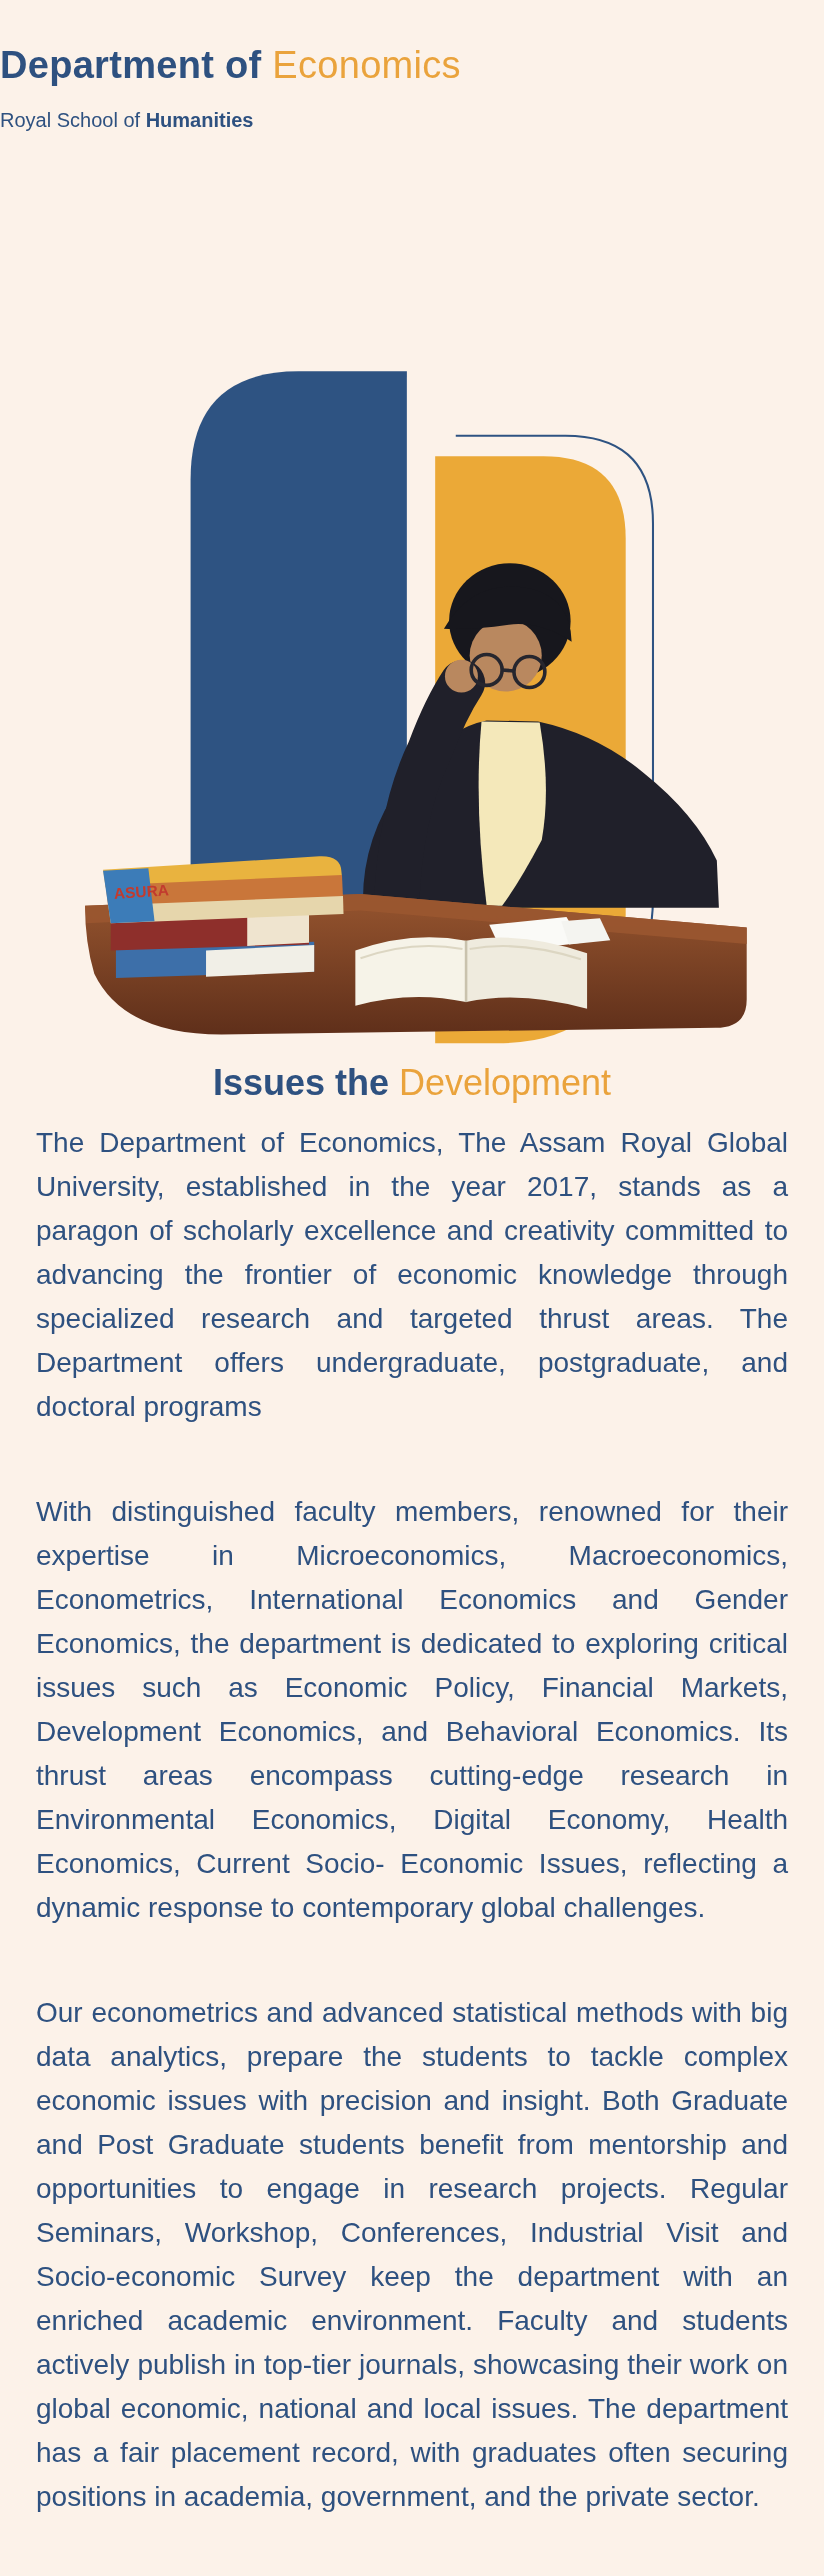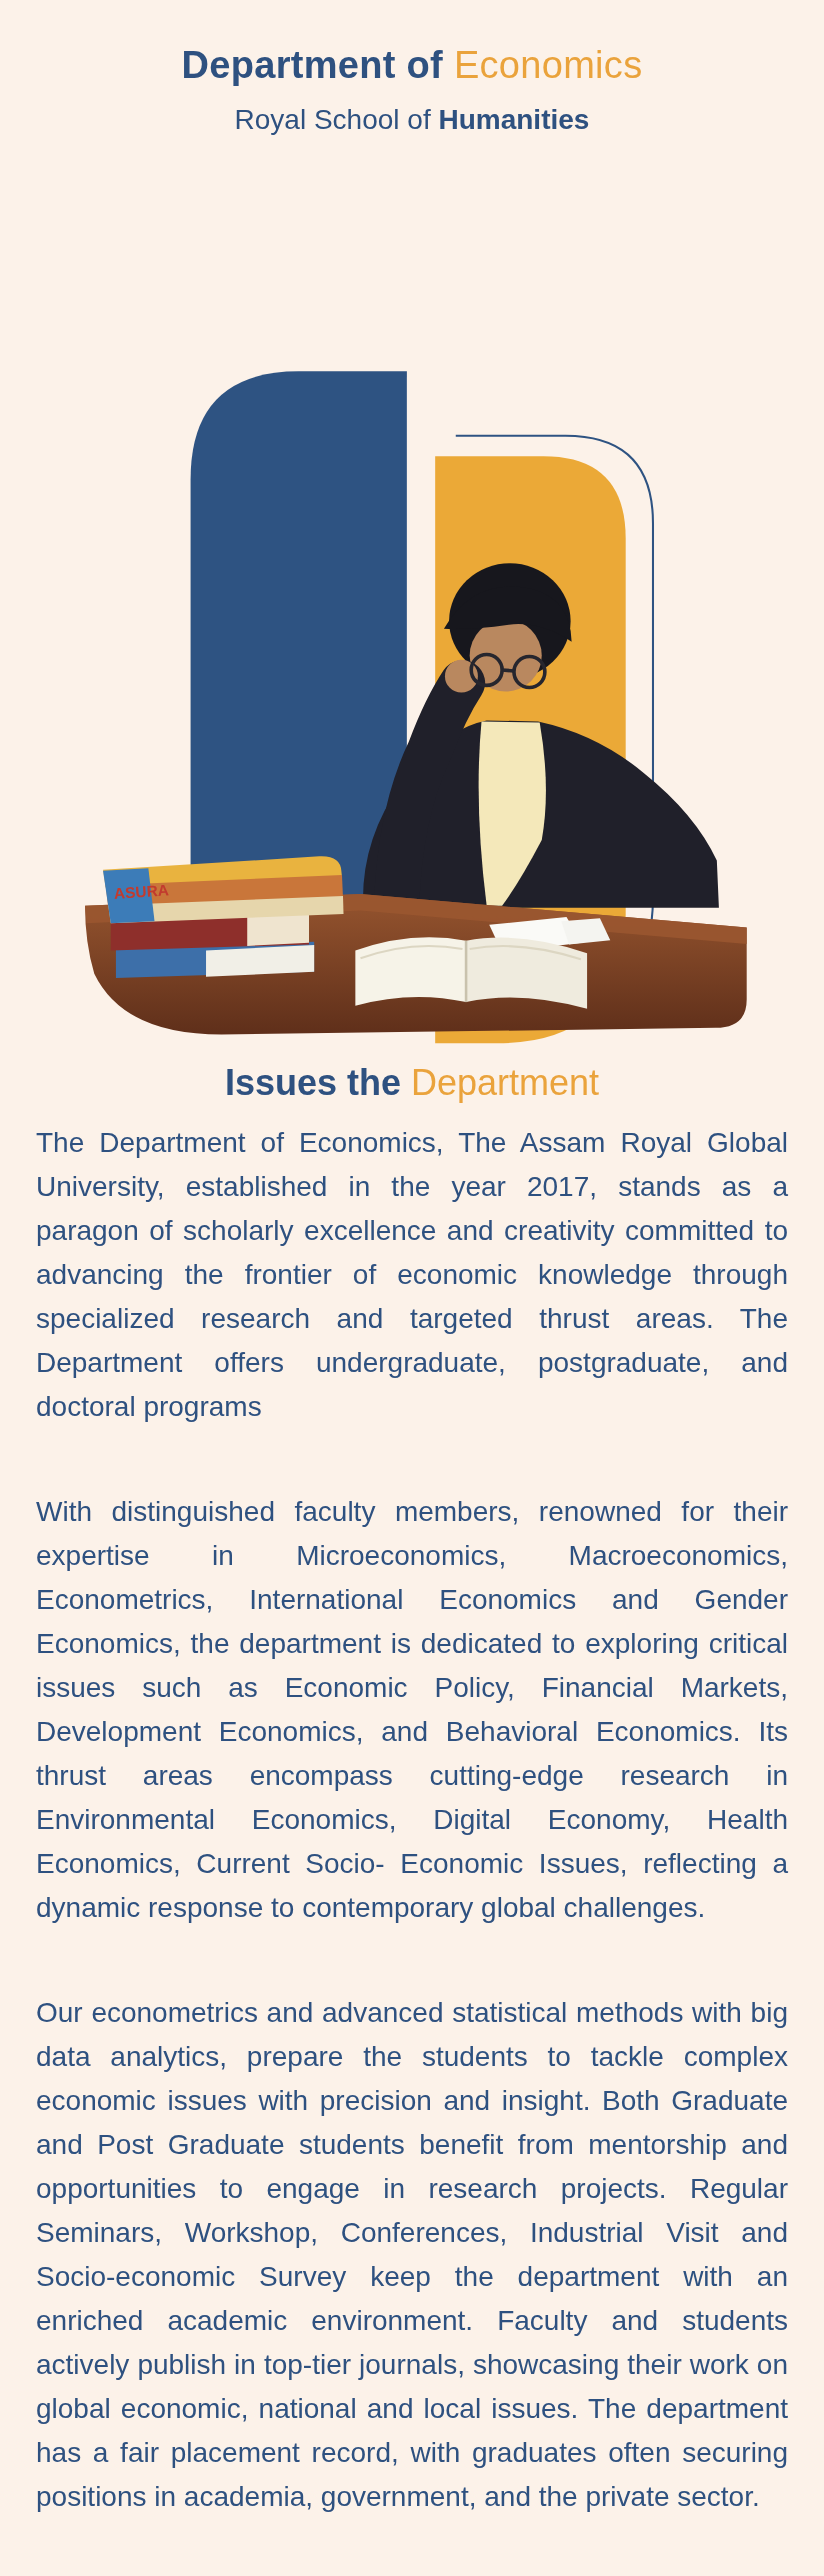--- a/index.html
+++ b/index.html
@@ -1,24 +1,24 @@
 <!DOCTYPE html>
 <html style="font-size:8.2px"><head>
 <meta charset="utf-8">
 <style>
   html,body{margin:0;padding:0;background:#ffffff;}
   .page{position:relative;width:824px;height:4099px;overflow:hidden;background:#ffffff;
         font-family:"Liberation Sans",sans-serif;}
   .cream-bg{position:absolute;top:0;left:0;width:824px;height:2651px;background:#FCF2E9;}
 
   
-  .site-header{position:absolute;top:45px;left:0;width:824px;text-align:center;color:#2E5180;}
+  .site-header{position:absolute;top:45px;left:0;width:824px;color:#2E5180;}
   .site-header .line1{font-size:38px;font-weight:700;letter-spacing:0.3px;line-height:1.1;}
   .accent{color:#EAA33C;font-weight:500;}
-  .site-header .line2{margin-top:13.4px;font-size:28px;font-weight:400;line-height:40px;}
+  .site-header .line2{margin-top:13.4px;font-size:20px;font-weight:400;line-height:40px;}
   .site-header .bold{font-weight:700;}
 
   
   .hero-wrap{position:absolute;top:361px;left:0;width:824px;height:690px;}
   .hero-wrap svg{display:block;width:824px;height:690px;}
 
   
   .about-heading{position:absolute;top:1062px;left:0;width:824px;text-align:center;
                  font-size:36px;font-weight:700;color:#2E5180;margin:0;}
   .about-paras{position:absolute;top:1109px;left:36px;width:752px;}
@@ -89,21 +89,21 @@
       </g>
       <g>
         <path d="M690 1145 Q800 1106 905 1126 L905 1245 Q800 1222 690 1252 Z" fill="#F6F3E8"></path>
         <path d="M905 1126 Q1010 1106 1140 1150 L1140 1258 Q1010 1222 905 1245 Z" fill="#EFEBDE"></path>
         <path d="M905 1126 L905 1245" stroke="#C9C2AD" stroke-width="5"></path>
         <path d="M700 1160 Q800 1124 898 1142 M912 1142 Q1010 1124 1128 1162" stroke="#DCD6C2" stroke-width="4" fill="none"></path>
       </g>
     </svg>
   </div>
 
-  <h2 class="about-heading"><span>Issues the </span><span class="accent">Department</span></h2>
+  <h2 class="about-heading"><span>Issues the </span><span class="accent">Development</span></h2>
 
   <section class="about-paras">
     <p class="body-text">The Department of Economics, The Assam Royal Global University, established in the year 2017, stands as a paragon of scholarly excellence and creativity committed to advancing the frontier of economic knowledge through specialized research and targeted thrust areas. The Department offers undergraduate, postgraduate, and doctoral programs</p>
     <p class="body-text">With distinguished faculty members, renowned for their expertise in Microeconomics, Macroeconomics, Econometrics, International Economics and Gender Economics, the department is dedicated to exploring critical issues such as Economic Policy, Financial Markets, Development Economics, and Behavioral Economics. Its thrust areas encompass cutting-edge research in Environmental Economics, Digital Economy, Health Economics, Current Socio- Economic Issues, reflecting a dynamic response to contemporary global challenges.</p>
     <p class="body-text">Our econometrics and advanced statistical methods with big data analytics, prepare the students to tackle complex economic issues with precision and insight. Both Graduate and Post Graduate students benefit from mentorship and opportunities to engage in research projects. Regular Seminars, Workshop, Conferences, Industrial Visit and Socio-economic Survey keep the department with an enriched academic environment. Faculty and students actively publish in top-tier journals, showcasing their work on global economic, national and local issues. The department has a fair placement record, with graduates often securing positions in academia, government, and the private sector.</p>
 
   </section>
 
 </div>
 

